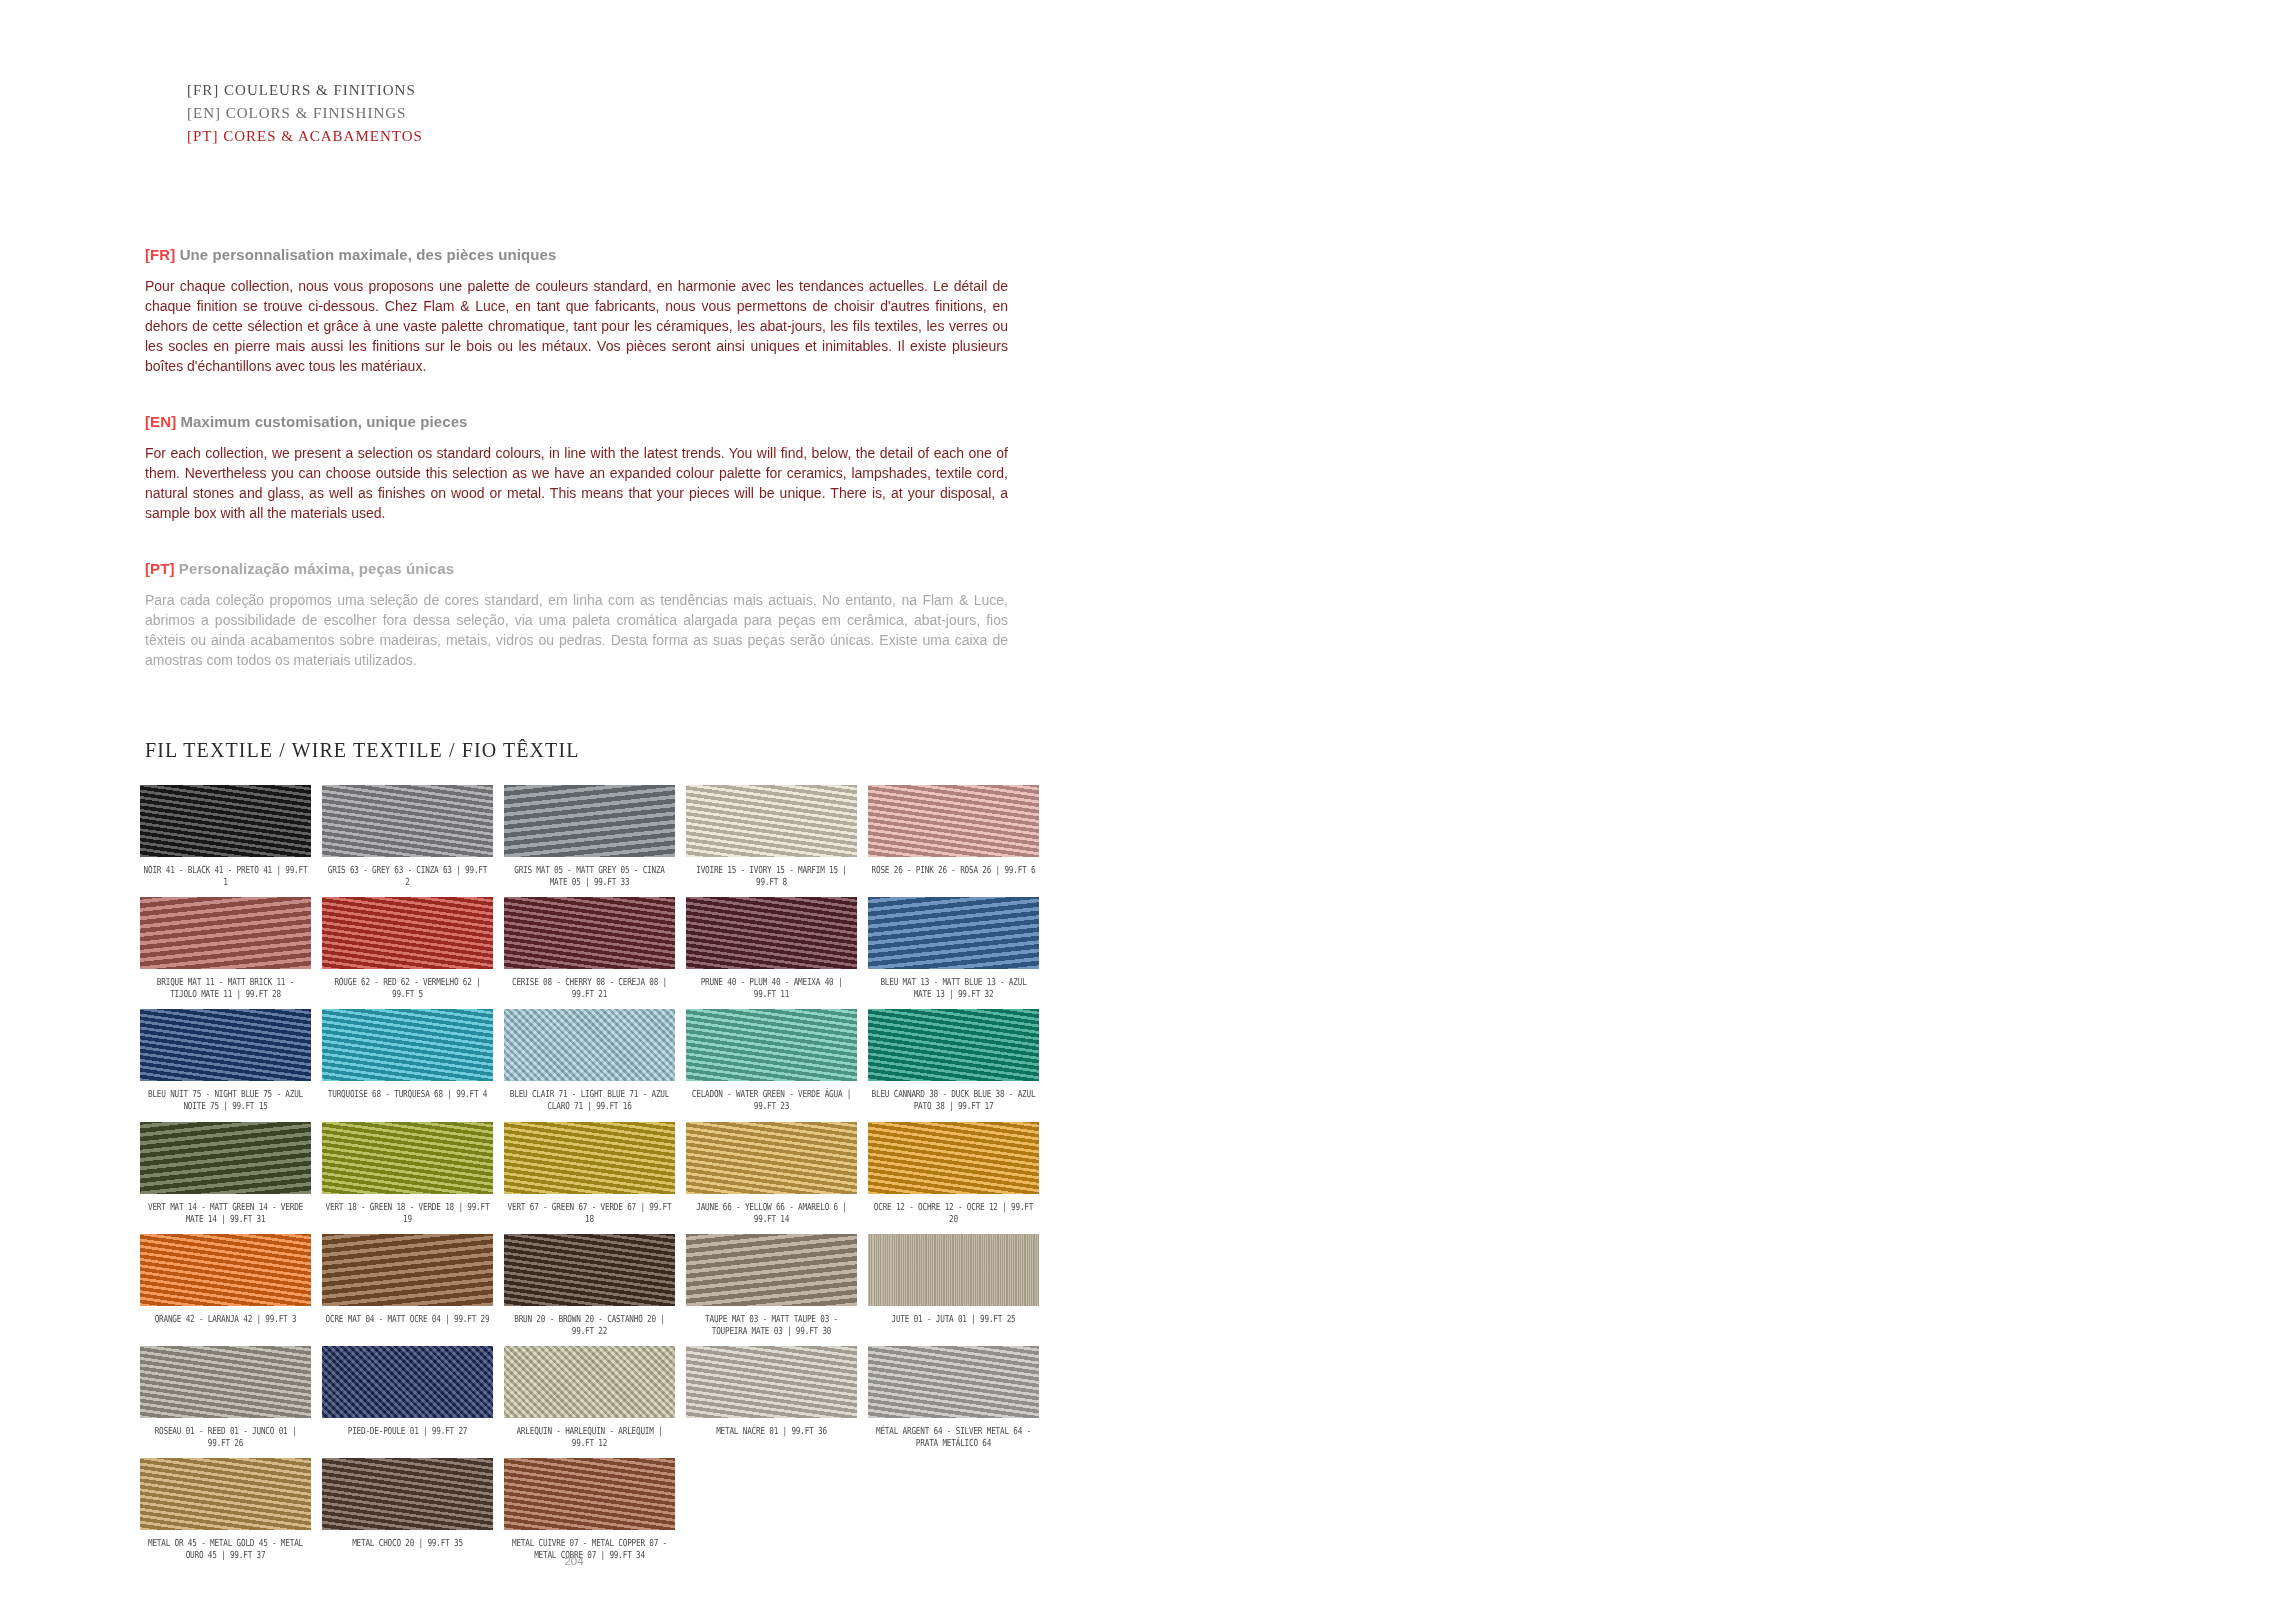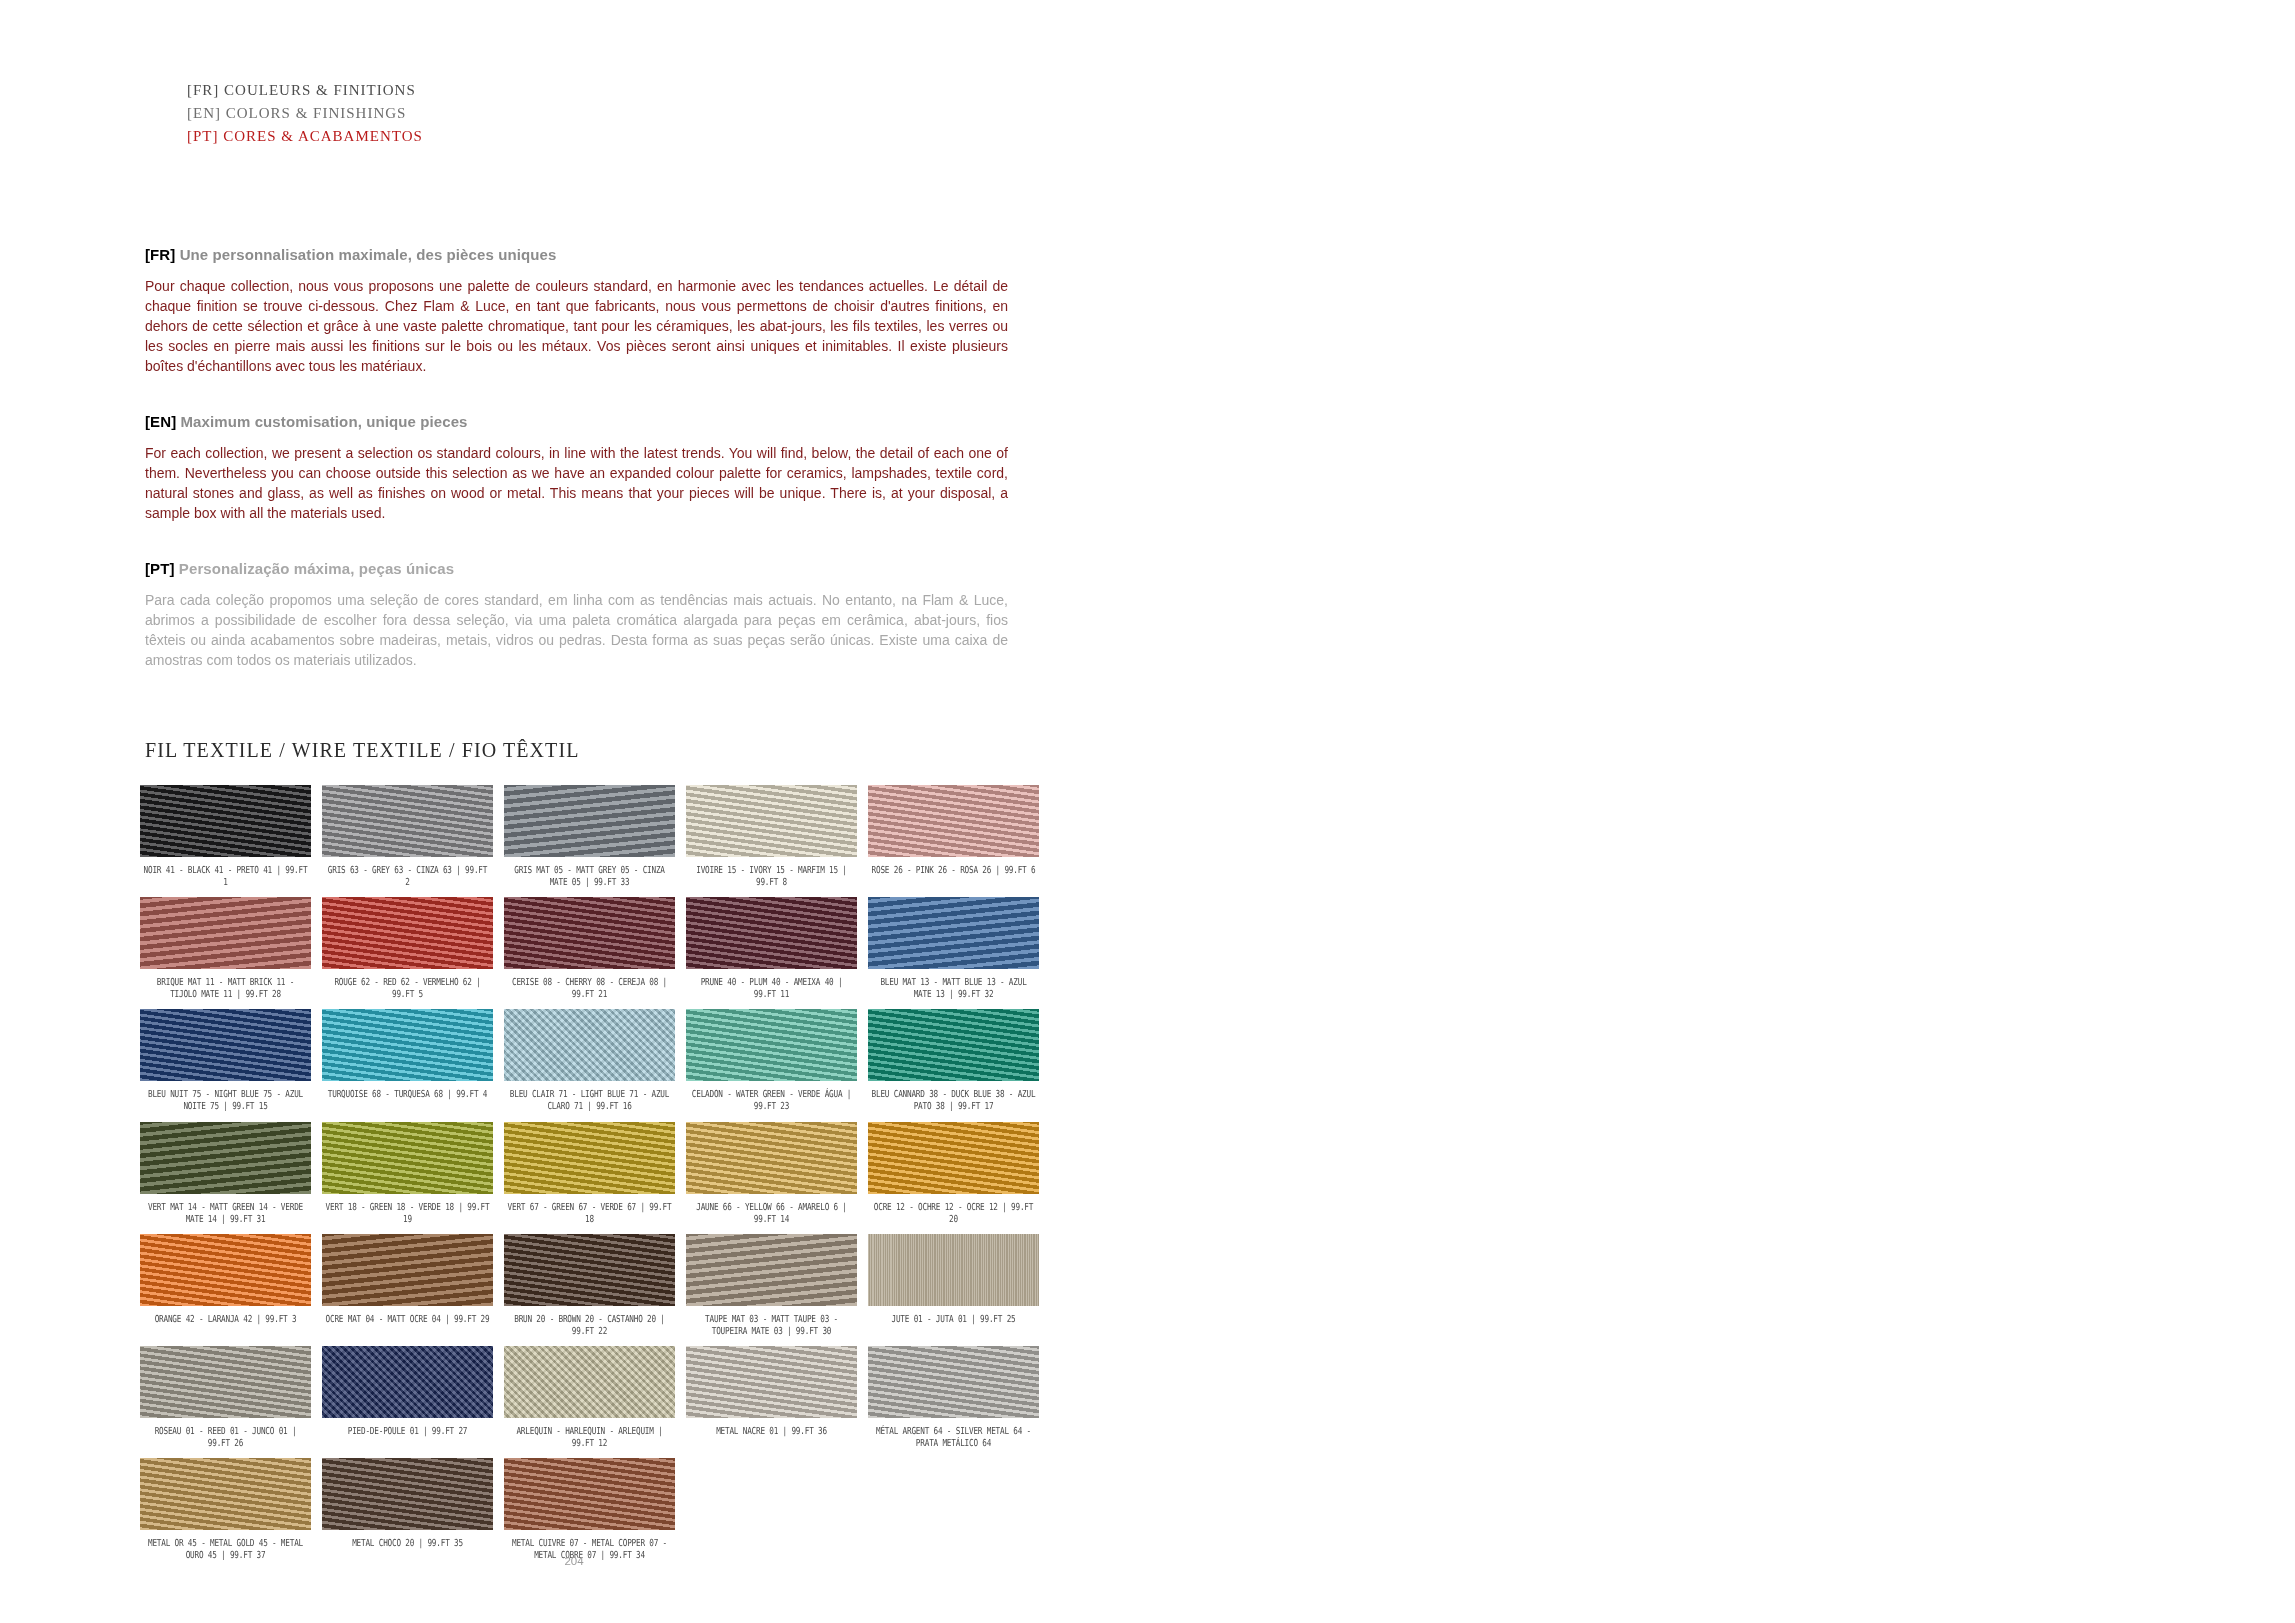--- a/index.html
+++ b/index.html
@@ -10,21 +10,21 @@
   .page-right{width:1148px;}
 
   
   .lang-head{position:absolute;left:147px;top:79px;font-family:"Liberation Serif",serif;font-size:15px;letter-spacing:1px;line-height:23px;margin-left:40px;}
   .lang-head div:nth-child(1){color:#4d4d4d;}
   .lang-head div:nth-child(2){color:#6e6e6e;}
   .lang-head div:nth-child(3){color:#b91c1c;}
 
   .txtcol{position:absolute;left:145px;top:246px;width:863px;}
   .sec-h{font-size:15px;font-weight:bold;color:#8c8c8c;margin:0 0 13px 0;letter-spacing:0.1px;}
-  .sec-h b{color:#000000;font-weight:bold;text-align:center;}
+  .sec-h b{color:#ef4444;font-weight:bold;text-align:center;}
   .sec-p{font-size:14px;line-height:20px;color:#7f1d1d;text-align:justify;margin:0 0 37px 0;}
   .sec-blk{margin-bottom:20px;}
   .sec-blk.pt .sec-p{color:#a8a8a8;}
   .sec-blk.pt .sec-h{color:#a8a8a8;}
 
   .fil-title{position:absolute;left:145px;top:739px;font-family:"Liberation Serif",serif;font-size:20px;letter-spacing:1.1px;color:#2b2b2b;}
 
   .grid{position:absolute;display:grid;}
   .grid-wire{left:140px;top:785px;width:909px;grid-template-columns:repeat(5,171px);column-gap:11px;row-gap:5.5px;}
   .cell{display:flex;flex-direction:column;align-items:center;}

